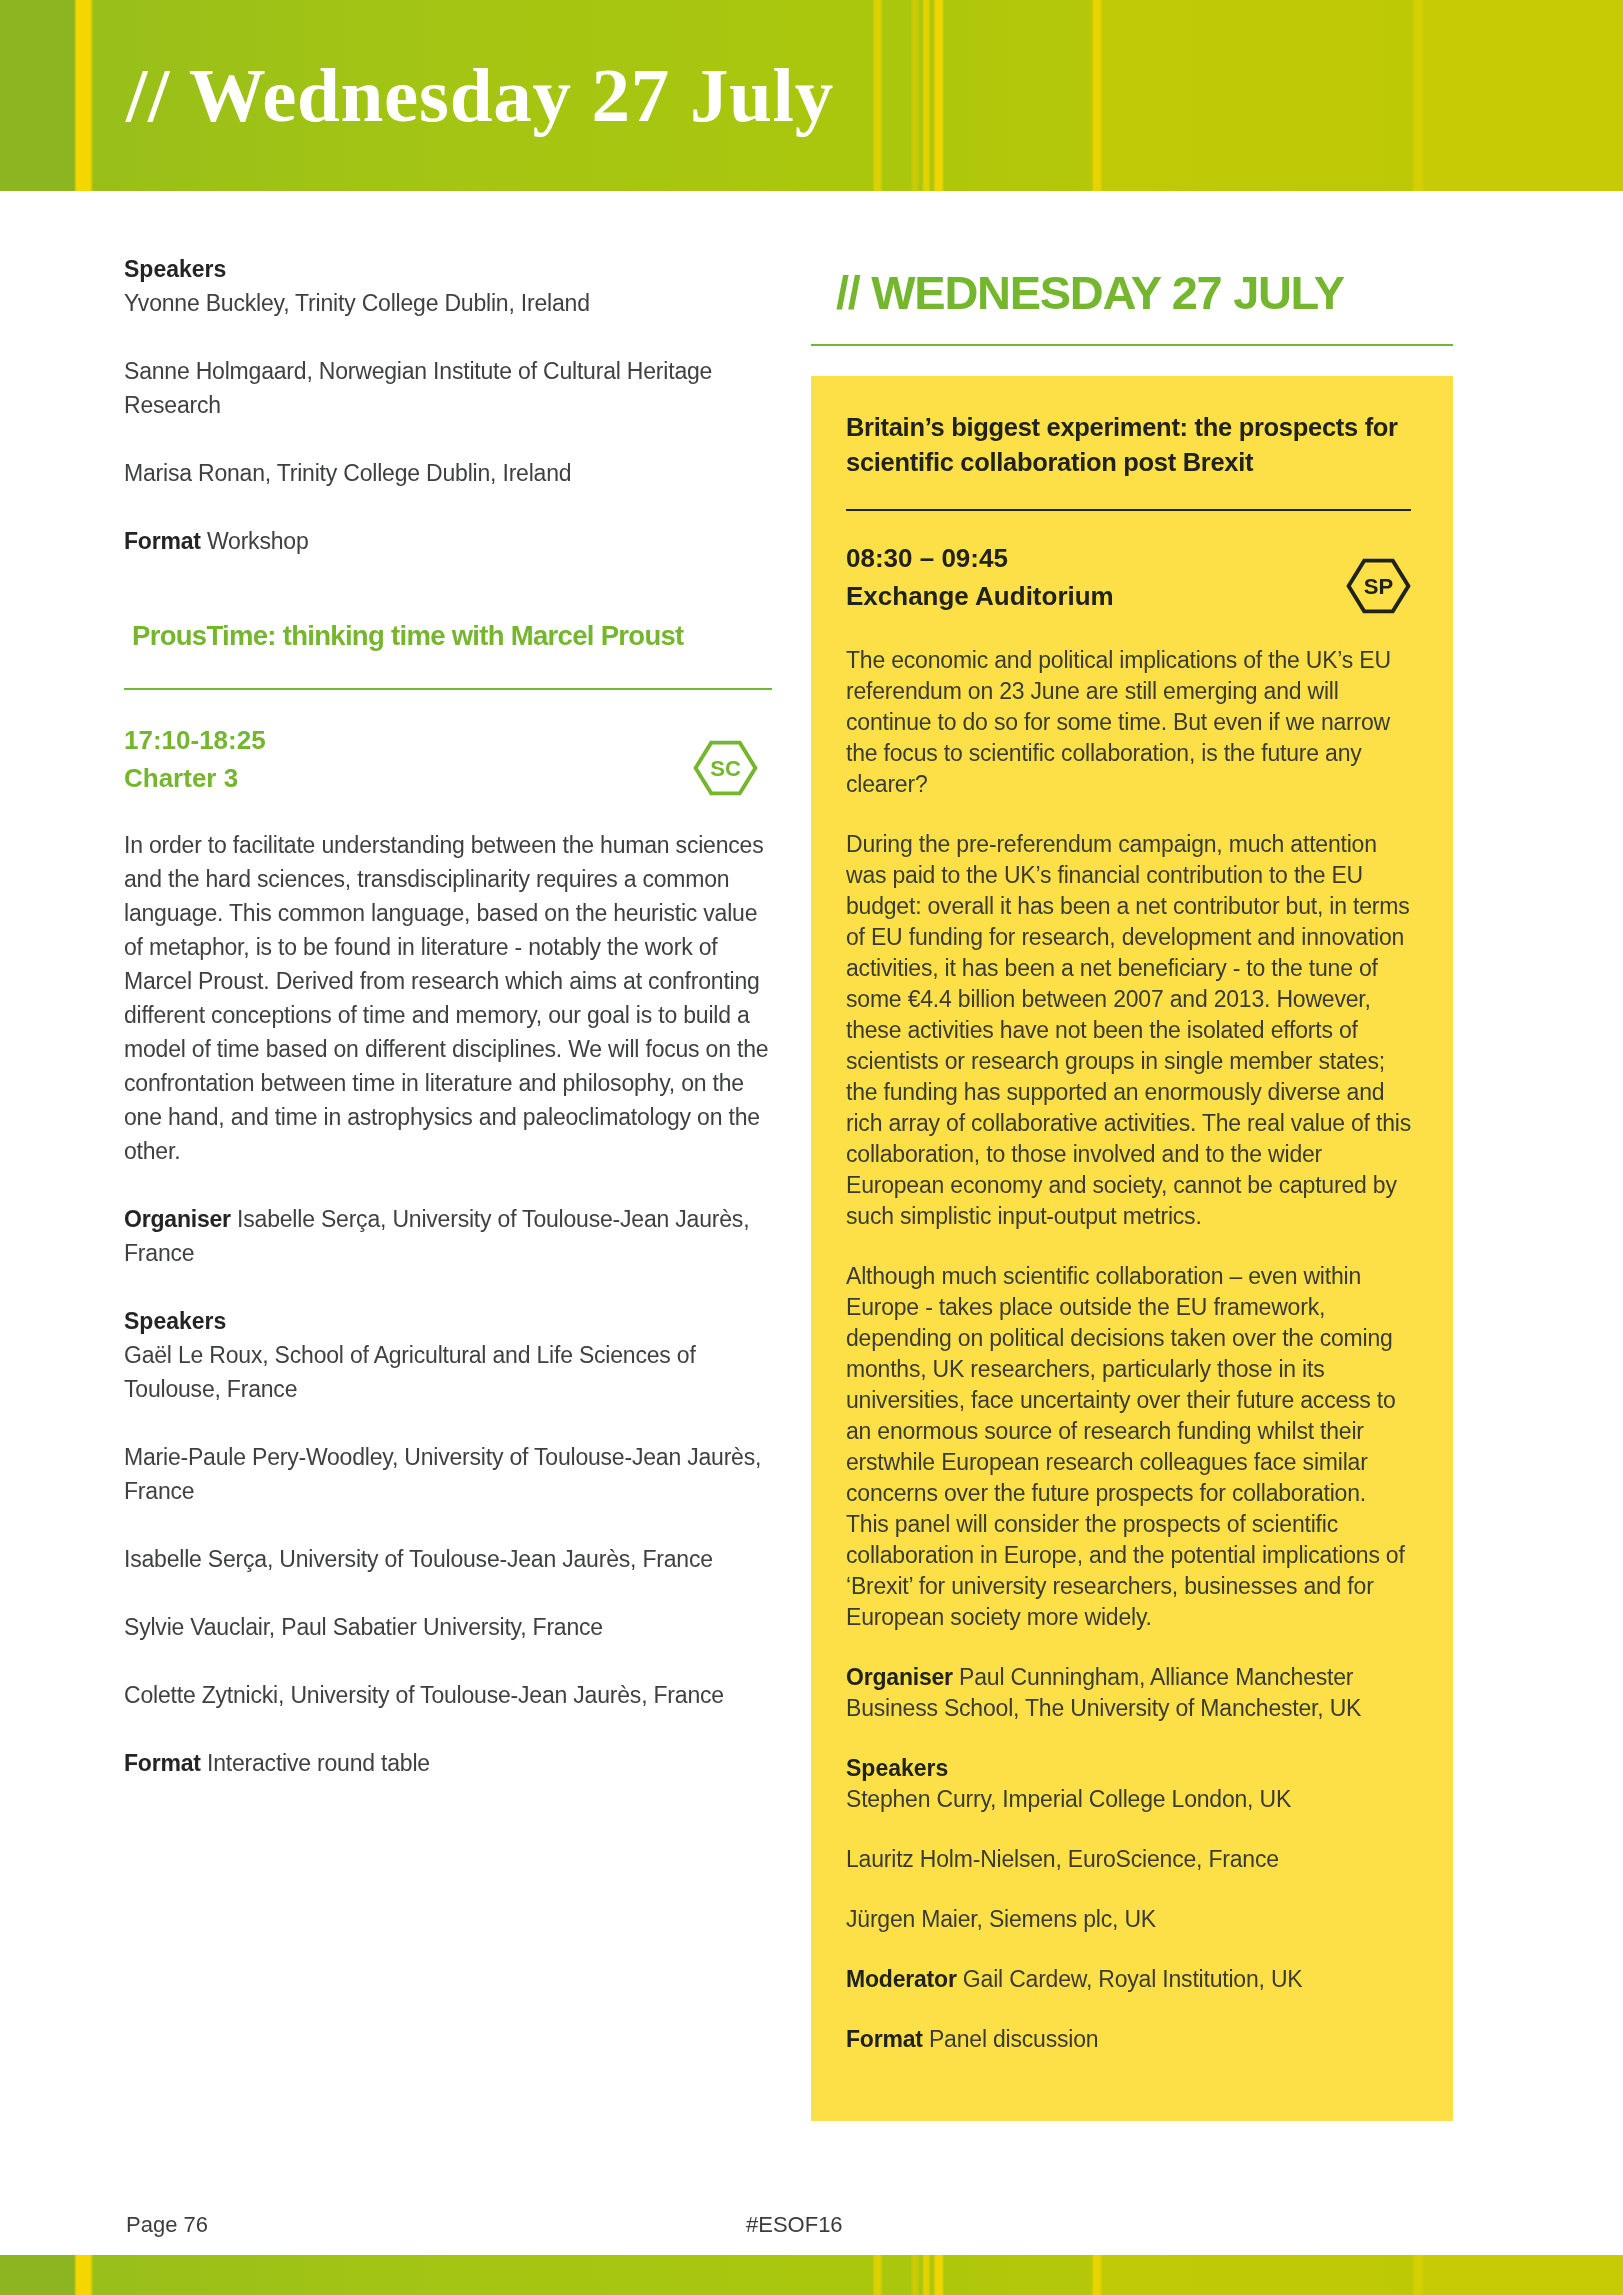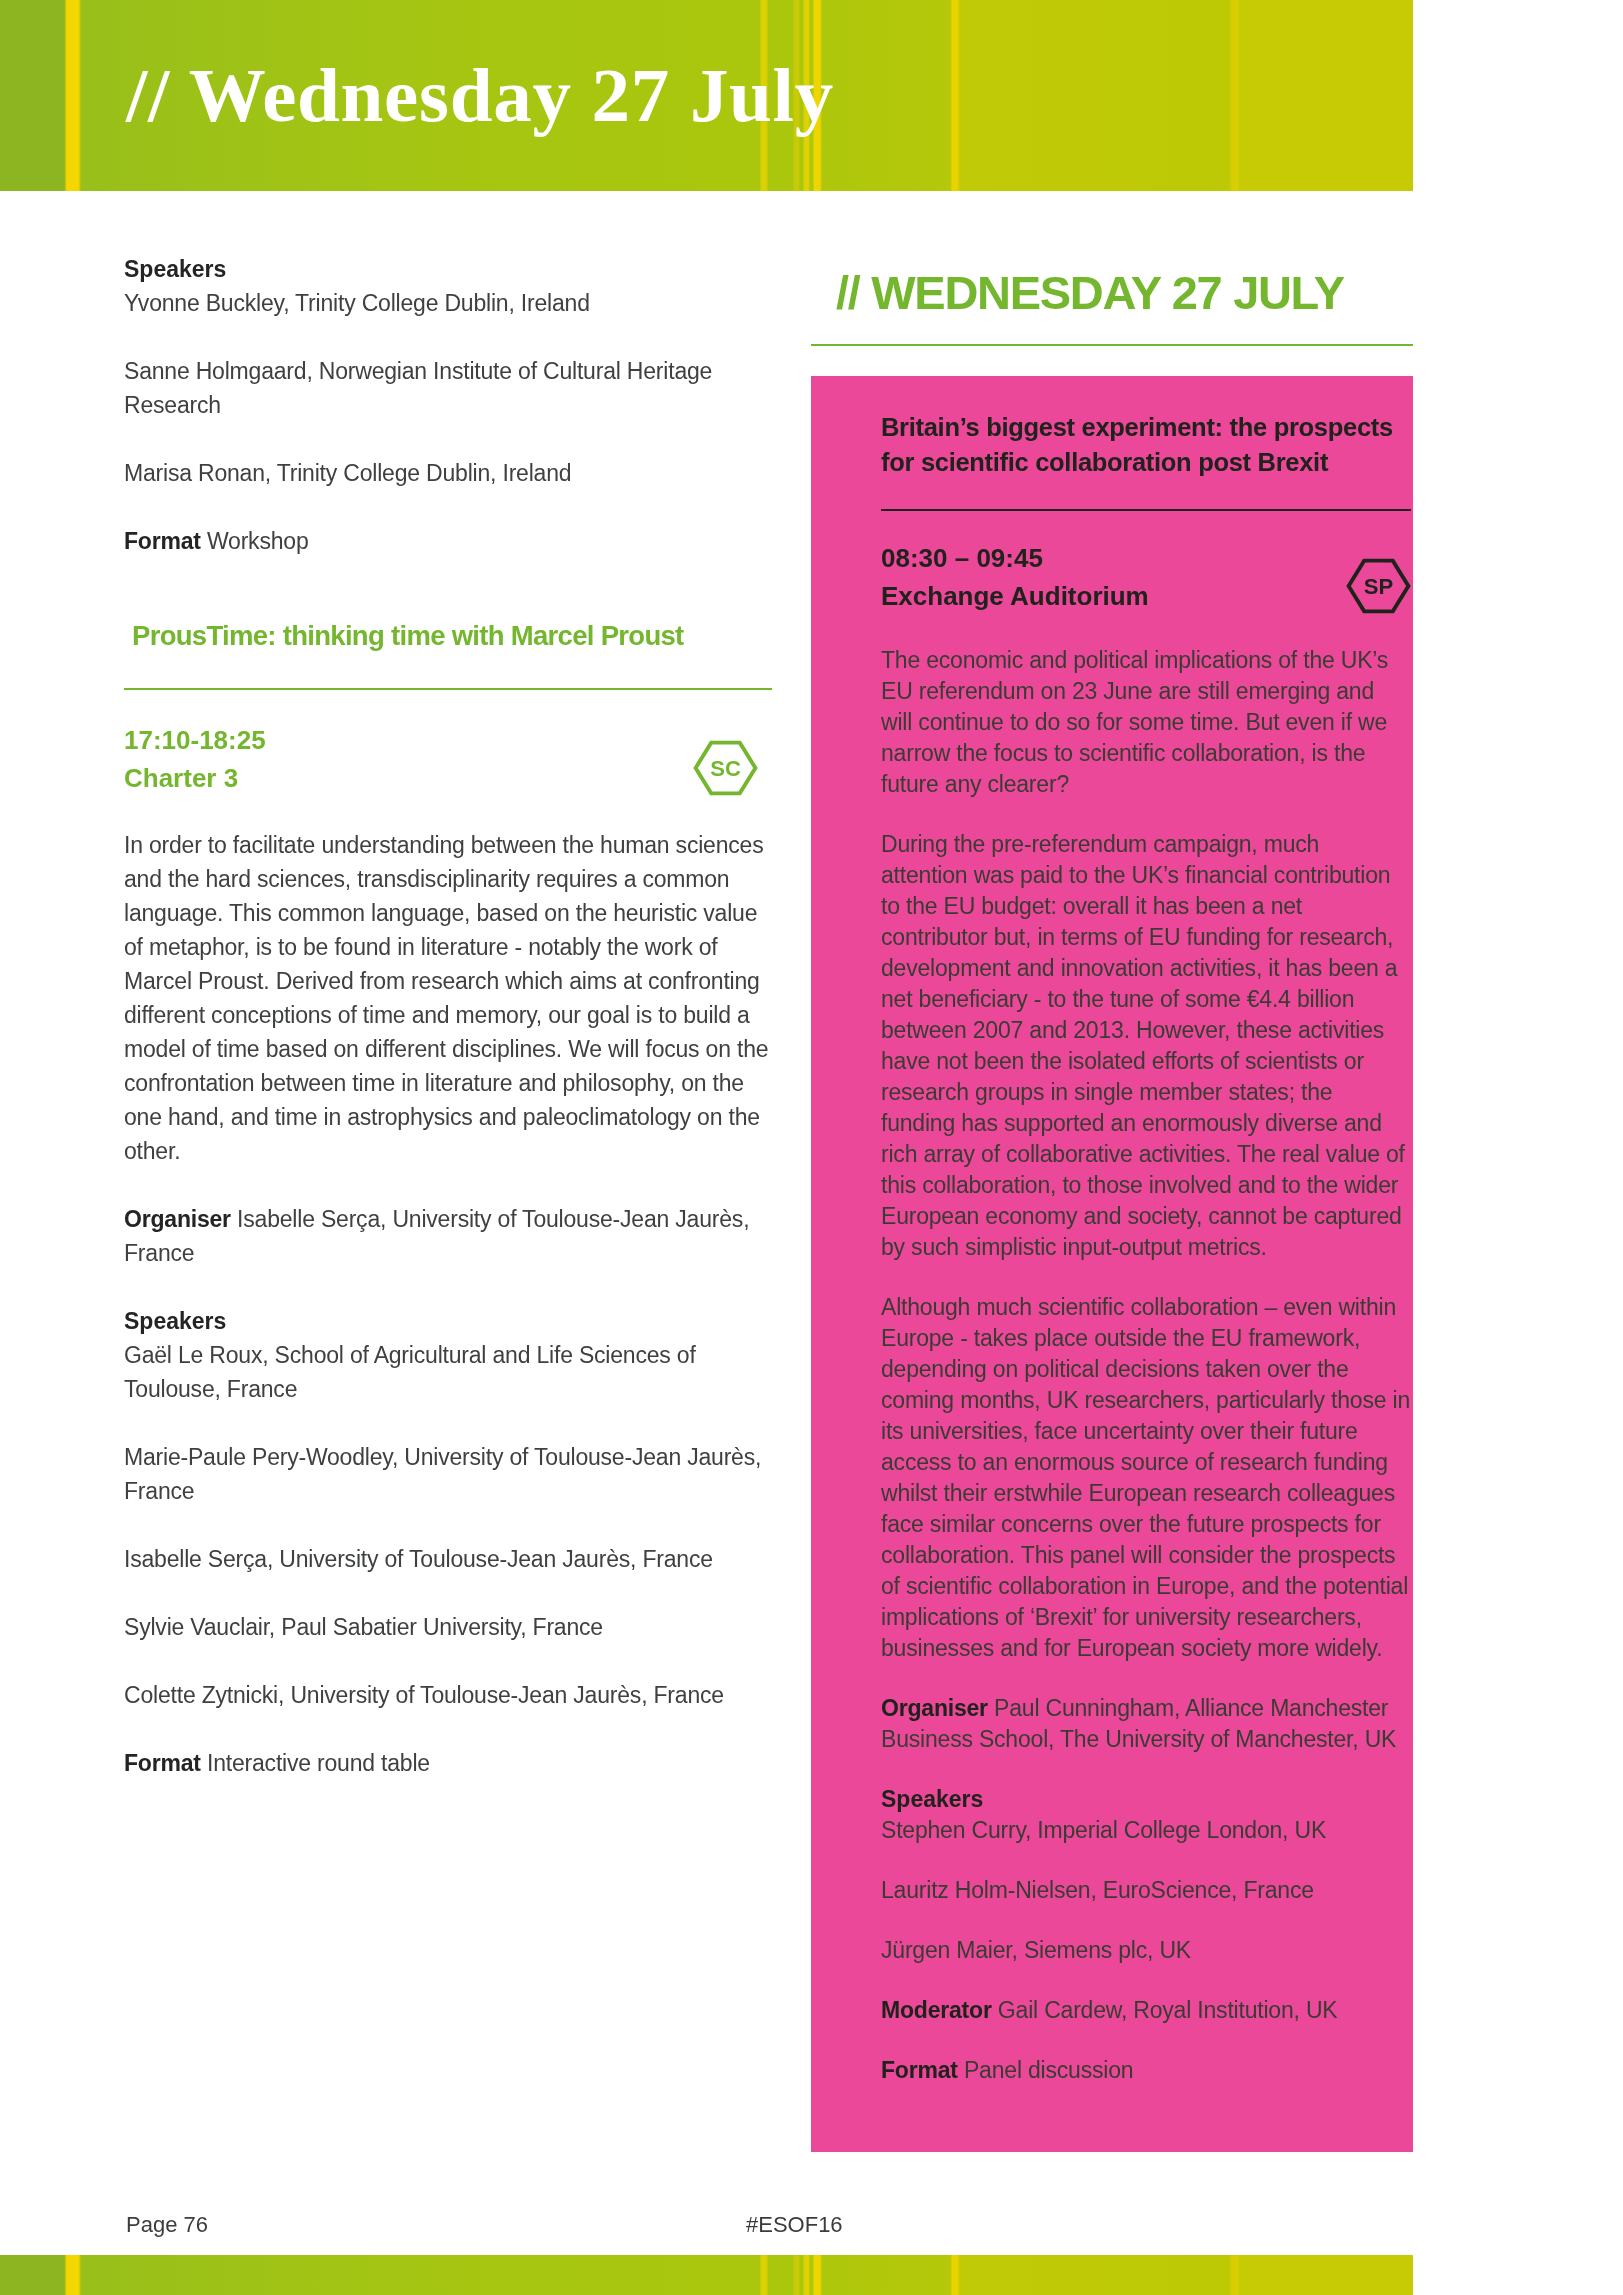--- a/index.html
+++ b/index.html
@@ -1,18 +1,18 @@
 <!DOCTYPE html>
 <html style="font-size:10.5px"><head>
 <meta charset="utf-8">
 <style>
   html,body{margin:0;padding:0;background:#ffffff;}
   .page{
     position:relative;
-    width:1413px;
+    width:1623px;
     height:2295px;
     background:#ffffff;
     overflow:hidden;
     font-family:"Liberation Sans",sans-serif;
     color:#3a3c33;
   }
   
   .stripes{
     background-color:#aac70e;
     background-image:linear-gradient(90deg,
@@ -105,22 +105,22 @@
     margin:0 0 0 25px;
     font-size:47px;
     line-height:52px;
     font-weight:700;
     letter-spacing:-1.3px;
     color:#74b62e;
   }
   .col-right .green-rule{margin:25px 0 0 0;}
   .session-box{
     margin-top:30px;
-    background:#ec4899;
-    padding:34px 42px 37px 70px;
+    background:#fde047;
+    padding:34px 42px 37px 35px;
   }
   .box-title{
     margin:0;
     font-size:25.5px;
     line-height:35px;
     font-weight:700;
     letter-spacing:-0.3px;
     color:#20221c;
   }
   .dark-rule{border-top:2px solid #20221c;margin:29px 0 27.5px 0;}

